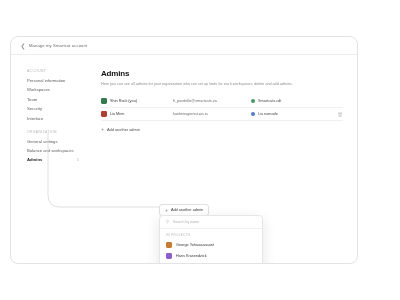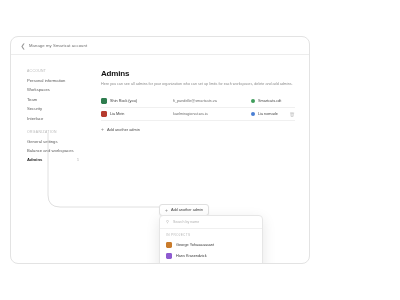--- a/index.html
+++ b/index.html
@@ -10,21 +10,21 @@
     width: 400px;
     height: 300px;
     background: #ffffff;
     font-family: "Liberation Sans", sans-serif;
     overflow: hidden;
   }
   .frame {
     position: absolute;
     left: 10px;
     top: 36px;
-    width: 300px;
+    width: 348px;
     height: 228px;
     border: 1px solid #e3e3e3;
     border-radius: 8px;
     background: #ffffff;
     box-sizing: border-box;
     overflow: hidden;
   }
   .topbar {
     height: 17px;
     display: flex;

